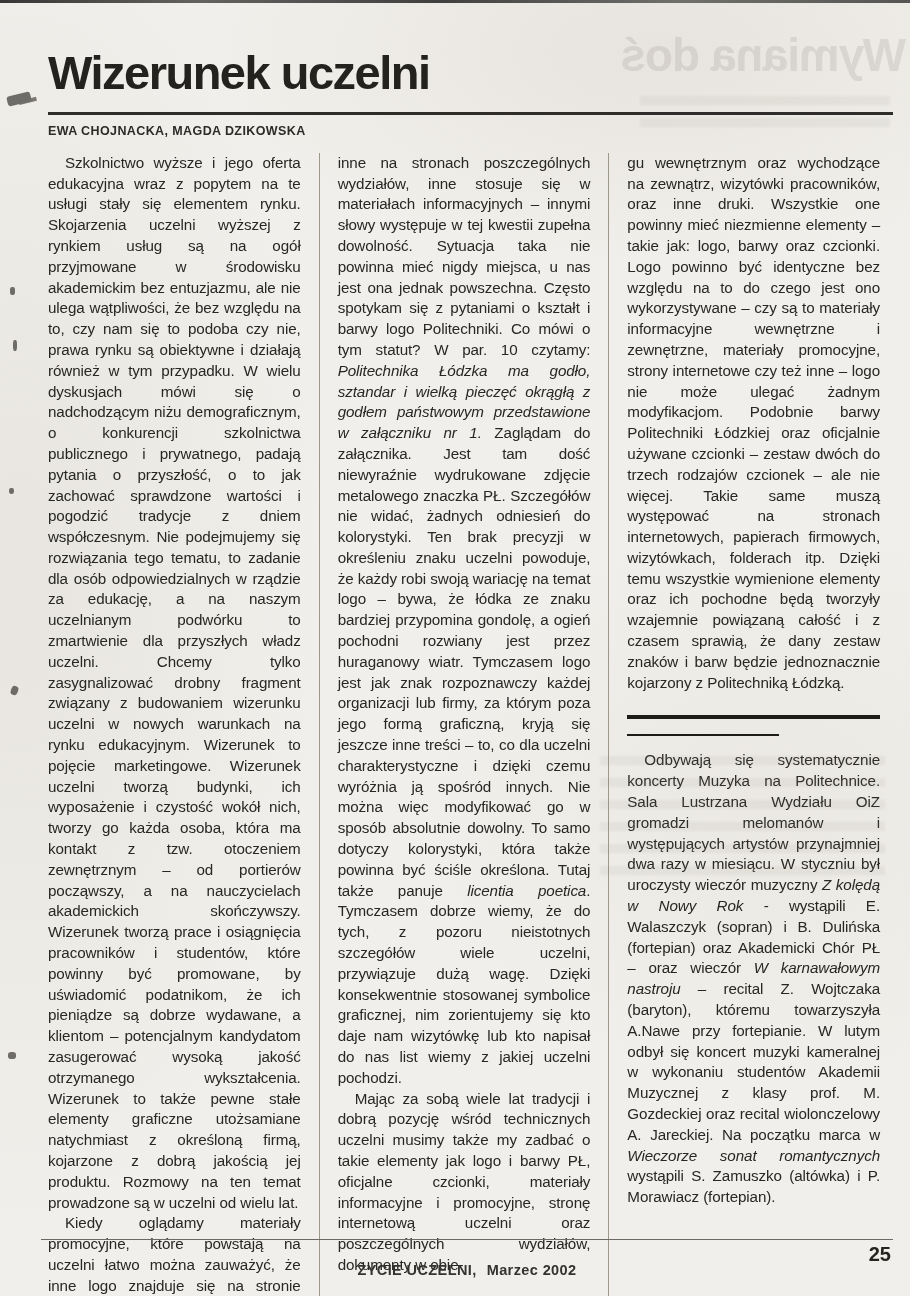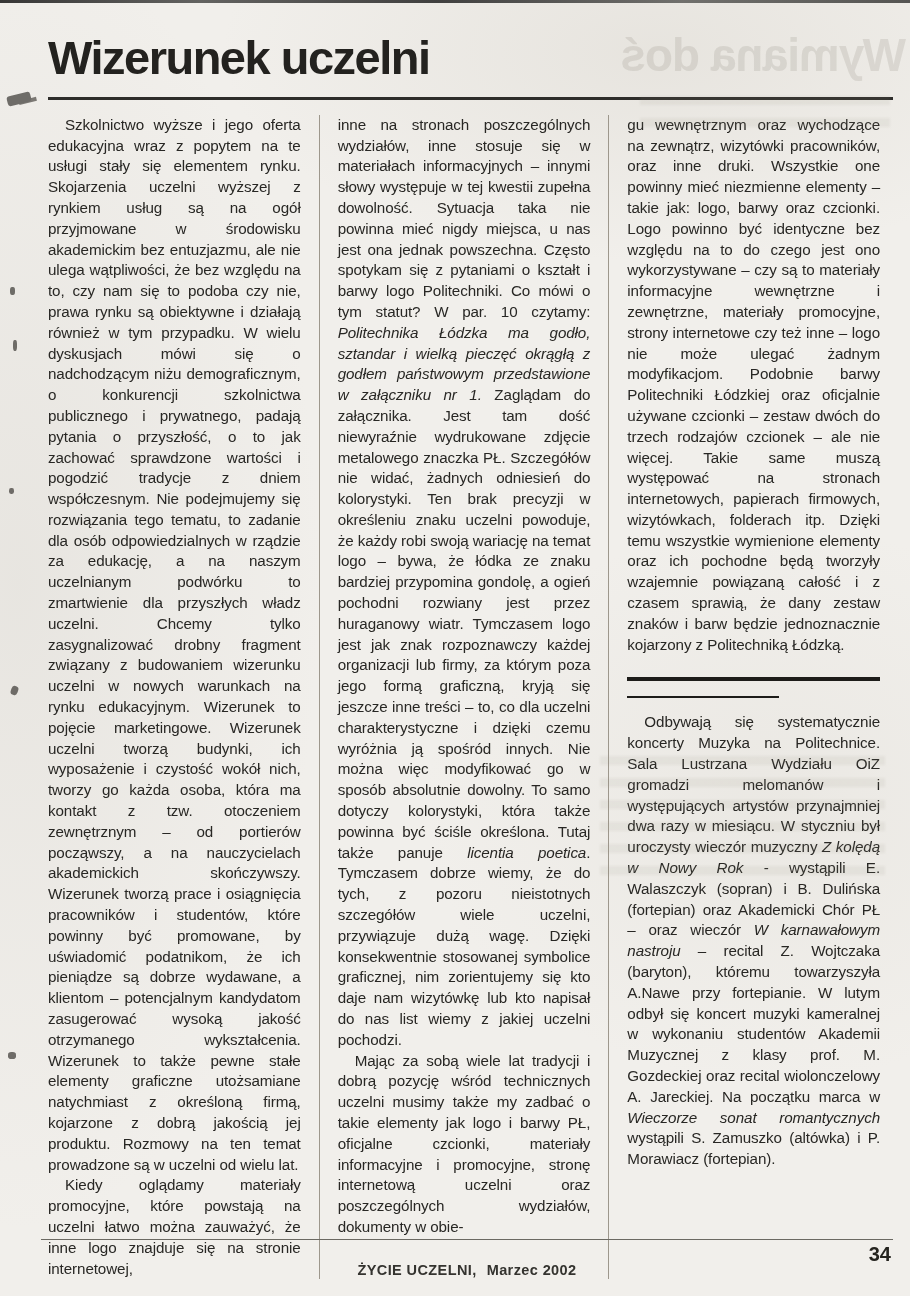--- a/index.html
+++ b/index.html
@@ -25,21 +25,21 @@
   .gl-b{left:640px;top:96px;width:250px;height:34px;}
   .speck{position:absolute;background:#44423e;border-radius:40%;opacity:.75;}
   .sp1{left:7px;top:94px;width:24px;height:10px;border-radius:3px;transform:rotate(-14deg);
        box-shadow:8px 4px 0 -3px #55524d;}
   .sp2{left:10px;top:287px;width:5px;height:8px;}
   .sp3{left:13px;top:340px;width:4px;height:11px;}
   .sp4{left:9px;top:488px;width:5px;height:6px;}
   .sp5{left:11px;top:686px;width:7px;height:9px;transform:rotate(20deg);}
   .sp6{left:8px;top:1052px;width:8px;height:7px;}
 
-  header{padding:33px 17px 0 48px;}
+  header{padding:48px 17px 0 48px;}
   h1.title{margin:0;font-size:47px;line-height:1.08;font-weight:bold;letter-spacing:-1.5px;color:#23221f;}
   .title-rule{height:3px;background:#2e2d2a;margin-top:13px;}
   .authors{margin-top:9px;font-size:12.5px;font-weight:bold;letter-spacing:.4px;color:#2c2b28;}
 
   .columns{display:flex;align-items:stretch;padding:15px 30px 0 48px;}
   .col{flex:1;min-width:0;text-align:justify;font-size:15.2px;line-height:20.8px;
        letter-spacing:-.1px;color:#282724;hyphens:auto;}
   .col + .col{border-left:1px solid #9d978c;padding-left:18px;margin-left:18px;}
   p.para{margin:0;}
   p.para.indent{text-indent:17px;}
@@ -67,20 +67,21 @@
   <div class="speck sp1"></div>
   <div class="speck sp2"></div>
   <div class="speck sp3"></div>
   <div class="speck sp4"></div>
   <div class="speck sp5"></div>
   <div class="speck sp6"></div>
 
   <header>
     <h1 class="title">Wizerunek uczelni</h1>
     <div class="title-rule"></div>
+    <div class="authors">EWA CHOJNACKA, MAGDA DZIKOWSKA</div>
   </header>
 
   <div class="columns">
     <div class="col" id="col-1">
         <p class="para indent"><span>Szkolnictwo wyższe i jego oferta edukacyjna wraz z popytem na te usługi stały się elementem rynku. Skojarzenia uczelni wyższej z rynkiem usług są na ogół przyjmowane w środowisku akademickim bez entuzjazmu, ale nie ulega wątpliwości, że bez względu na to, czy nam się to podoba czy nie, prawa rynku są obiektywne i działają również w tym przypadku. W wielu dyskusjach mówi się o nadchodzącym niżu demograficznym, o konkurencji szkolnictwa publicznego i prywatnego, padają pytania o przyszłość, o to jak zachować sprawdzone wartości i pogodzić tradycje z dniem współczesnym. Nie podejmujemy się rozwiązania tego tematu, to zadanie dla osób odpowiedzialnych w rządzie za edukację, a na naszym uczelnianym podwórku to zmartwienie dla przyszłych władz uczelni. Chcemy tylko zasygnalizować drobny fragment związany z budowaniem wizerunku uczelni w nowych warunkach na rynku edukacyjnym. Wizerunek to pojęcie marketingowe. Wizerunek uczelni tworzą budynki, ich wyposażenie i czystość wokół nich, tworzy go każda osoba, która ma kontakt z tzw. otoczeniem zewnętrznym – od portierów począwszy, a na nauczycielach akademickich skończywszy. Wizerunek tworzą prace i osiągnięcia pracowników i studentów, które powinny być promowane, by uświadomić podatnikom, że ich pieniądze są dobrze wydawane, a klientom – potencjalnym kandydatom zasugerować wysoką jakość otrzymanego wykształcenia. Wizerunek to także pewne stałe elementy graficzne utożsamiane natychmiast z określoną firmą, kojarzone z dobrą jakością jej produktu. Rozmowy na ten temat prowadzone są w uczelni od wielu lat.</span></p>
         <p class="para indent"><span>Kiedy oglądamy materiały promocyjne, które powstają na uczelni łatwo można zauważyć, że inne logo znajduje się na stronie internetowej,</span></p>
       </div>
     <div class="col" id="col-2">
         <p class="para"><span>inne na stronach poszczególnych wydziałów, inne stosuje się w materiałach informacyjnych – innymi słowy występuje w tej kwestii zupełna dowolność. Sytuacja taka nie powinna mieć nigdy miejsca, u nas jest ona jednak powszechna. Często spotykam się z pytaniami o kształt i barwy logo Politechniki. Co mówi o tym statut? W par. 10 czytamy: </span><em>Politechnika Łódzka ma godło, sztandar i wielką pieczęć okrągłą z godłem państwowym przedstawione w załączniku nr 1.</em><span> Zaglądam do załącznika. Jest tam dość niewyraźnie wydrukowane zdjęcie metalowego znaczka PŁ. Szczegółów nie widać, żadnych odniesień do kolorystyki. Ten brak precyzji w określeniu znaku uczelni powoduje, że każdy robi swoją wariację na temat logo – bywa, że łódka ze znaku bardziej przypomina gondolę, a ogień pochodni rozwiany jest przez huraganowy wiatr. Tymczasem logo jest jak znak rozpoznawczy każdej organizacji lub firmy, za którym poza jego formą graficzną, kryją się jeszcze inne treści – to, co dla uczelni charakterystyczne i dzięki czemu wyróżnia ją spośród innych. Nie można więc modyfikować go w sposób absolutnie dowolny. To samo dotyczy kolorystyki, która także powinna być ściśle określona. Tutaj także panuje </span><em>licentia poetica</em><span>. Tymczasem dobrze wiemy, że do tych, z pozoru nieistotnych szczegółów wiele uczelni, przywiązuje dużą wagę. Dzięki konsekwentnie stosowanej symbolice graficznej, nim zorientujemy się kto daje nam wizytówkę lub kto napisał do nas list wiemy z jakiej uczelni pochodzi.</span></p>
         <p class="para indent"><span>Mając za sobą wiele lat tradycji i dobrą pozycję wśród technicznych uczelni musimy także my zadbać o takie elementy jak logo i barwy PŁ, oficjalne czcionki, materiały informacyjne i promocyjne, stronę internetową uczelni oraz poszczególnych wydziałów, dokumenty w obie-</span></p>
@@ -96,15 +97,15 @@
             <p class="para indent"><span>Odbywają się systematycznie koncerty Muzyka na Politechnice. Sala Lustrzana Wydziału OiZ gromadzi melomanów i występujących artystów przynajmniej dwa razy w miesiącu. W styczniu był uroczysty wieczór muzyczny </span><em>Z kolędą w Nowy Rok</em><span> - wystąpili E. Walaszczyk (sopran) i B. Dulińska (fortepian) oraz Akademicki Chór PŁ – oraz wieczór </span><em>W karnawałowym nastroju</em><span> – recital Z. Wojtczaka (baryton), któremu towarzyszyła A.Nawe przy fortepianie. W lutym odbył się koncert muzyki kameralnej w wykonaniu studentów Akademii Muzycznej z klasy prof. M. Gozdeckiej oraz recital wiolonczelowy A. Jareckiej. Na początku marca w </span><em>Wieczorze sonat romantycznych</em><span> wystąpili S. Zamuszko (altówka) i P. Morawiacz (fortepian).</span></p>
           </div>
       </section>
     </div>
   </div>
 
   <footer>
     <div class="footer-center">
       <span>ŻYCIE UCZELNI,</span><span class="date">Marzec 2002</span>
     </div>
-    <div class="page-number">34</div>
+    <div class="page-number">25</div>
   </footer>
 </div>
 
 </body></html>

